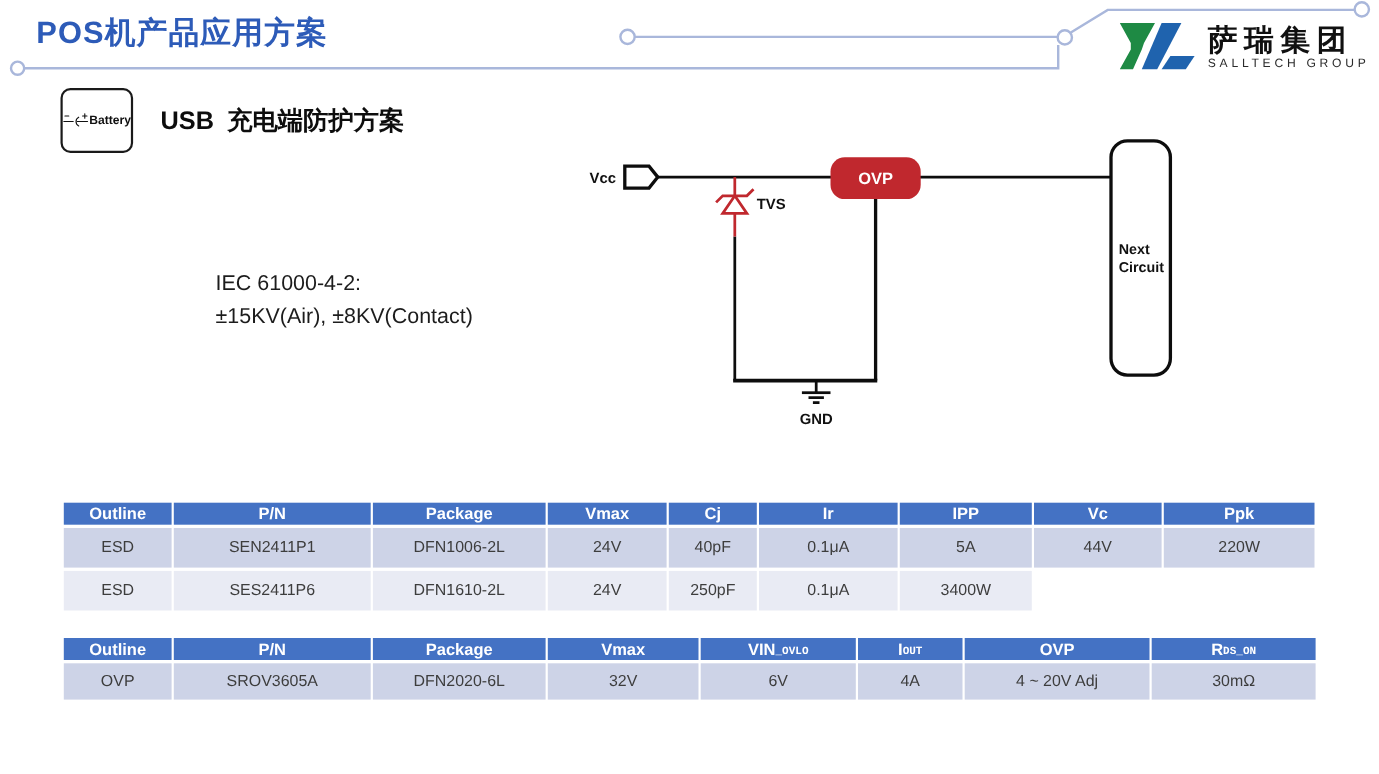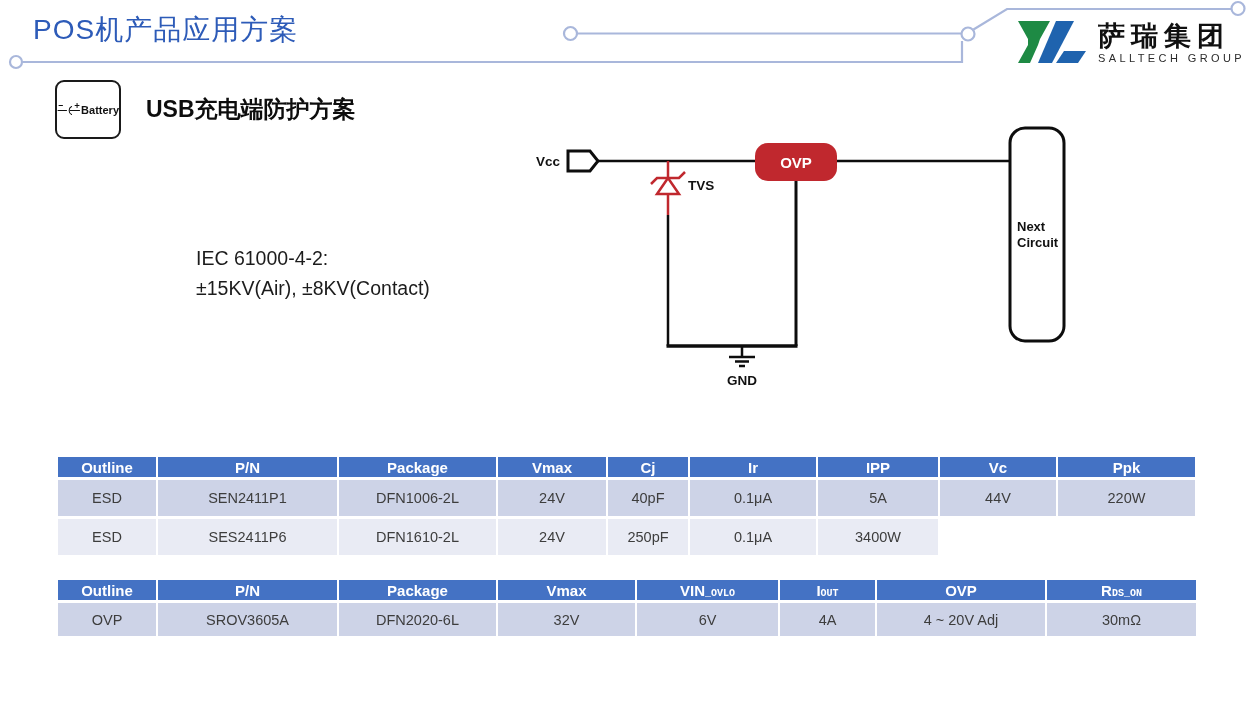--- a/index.html
+++ b/index.html
@@ -3,39 +3,39 @@
 <meta charset="utf-8">
 <style>
   html,body{margin:0;padding:0;}
   body{
     width:1254px;height:704px;position:relative;overflow:hidden;
     background:#ffffff;font-family:"Liberation Sans",sans-serif;
   }
   
   .slide-title{
     position:absolute;left:33px;top:11px;
-    font-size:28px;font-weight:400;letter-spacing:1px;
+    font-size:28px;font-weight:700;letter-spacing:1px;
     color:var(--title-blue);white-space:nowrap;
   }
   .decor{position:absolute;left:0;top:0;}
   .logo{position:absolute;left:1018px;top:19px;display:flex;align-items:center;gap:10px;}
   .logo-text{display:flex;flex-direction:column;justify-content:flex-end;}
   .logo-cn{font-size:27px;font-weight:700;color:#101010;letter-spacing:6px;white-space:nowrap;line-height:30px;}
   .logo-en{font-size:11px;color:#2b2b2b;letter-spacing:3.4px;white-space:nowrap;margin-top:1px;}
   
   .battery-card{
     position:absolute;left:55px;top:80px;width:62px;height:55px;
     border:2.5px solid #1a1a1a;border-radius:9px;background:#fff;
     display:flex;flex-direction:row;align-items:center;justify-content:flex-start;
   }
   .battery-label{font-size:11px;font-weight:700;color:#111;margin-top:1px;}
   .section-heading{
     position:absolute;left:146px;top:94px;font-size:23px;font-weight:800;color:#0d0d0d;white-space:nowrap;
   }
-  .section-heading .cn{font-family:"Liberation Serif",serif;font-weight:700;}
+  .section-heading .cn{font-family:"Liberation Serif",serif;font-weight:700;margin-left:12px;}
   .standard-text{
     position:absolute;left:196px;top:243px;font-size:19.5px;line-height:30px;color:#1c1c1c;
   }
   
   .circuit{position:absolute;left:530px;top:120px;}
   .circuit text{font-family:"Liberation Sans",sans-serif;font-weight:700;fill:#111;}
   
   .ptable{
     position:absolute;left:58px;display:grid;column-gap:2px;row-gap:3px;background:#fff;
   }

